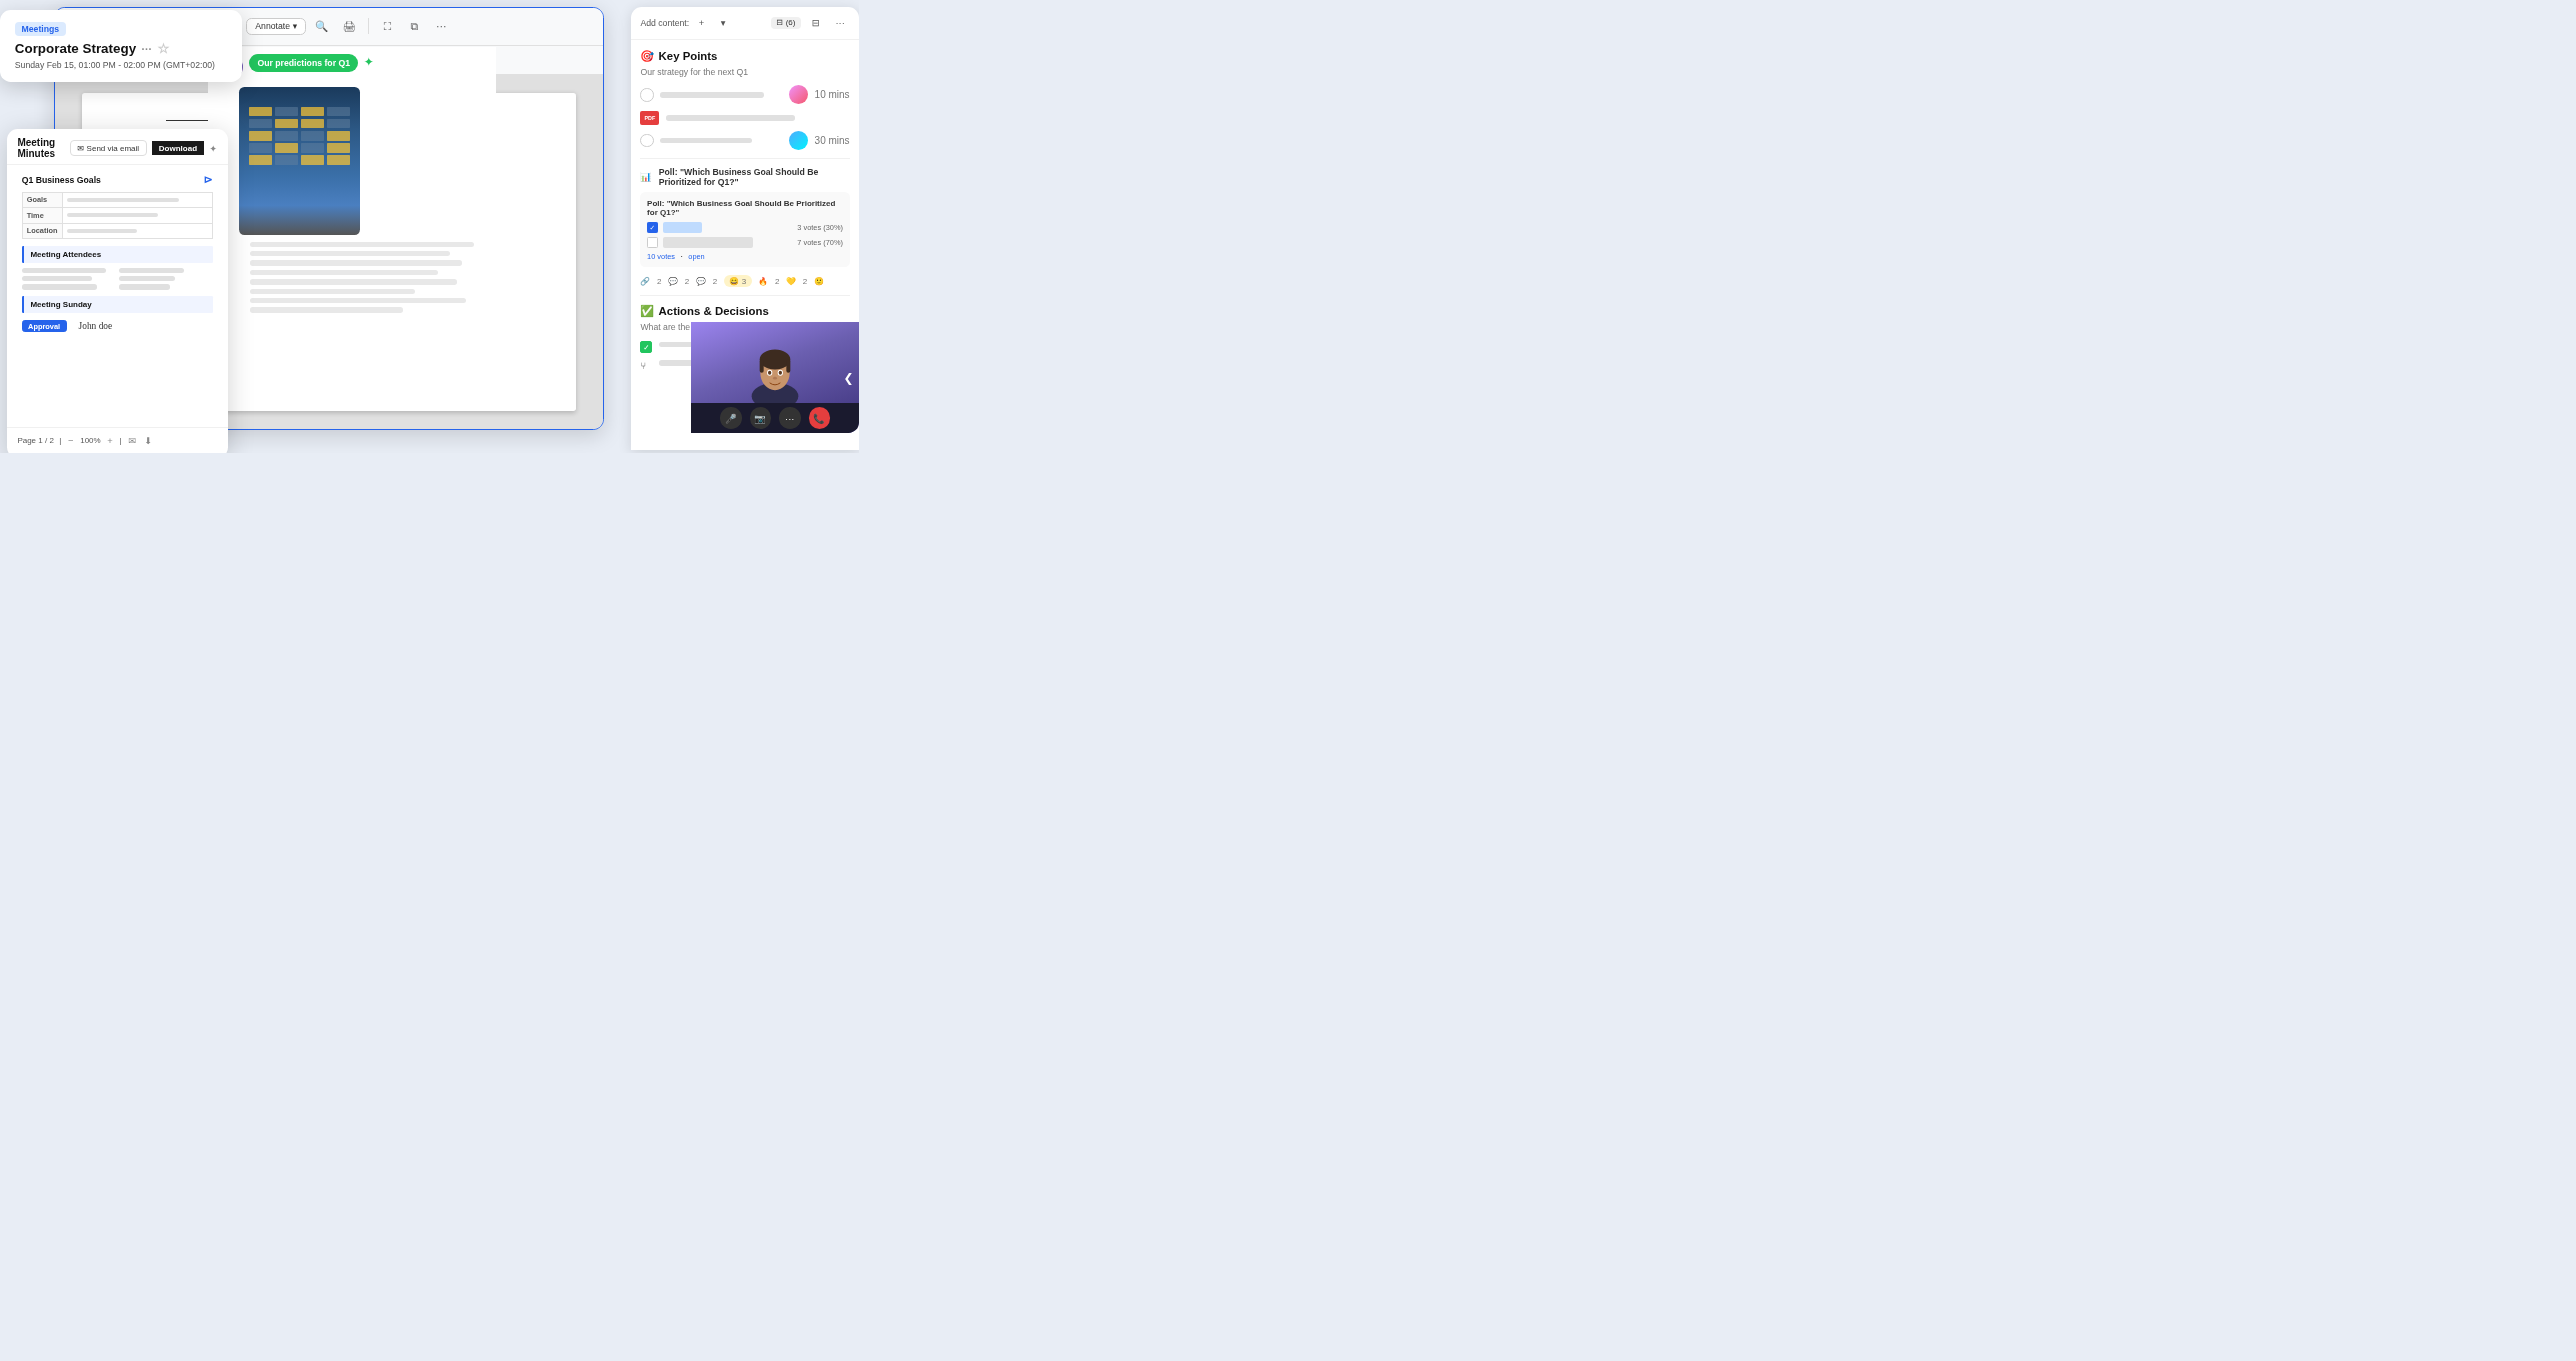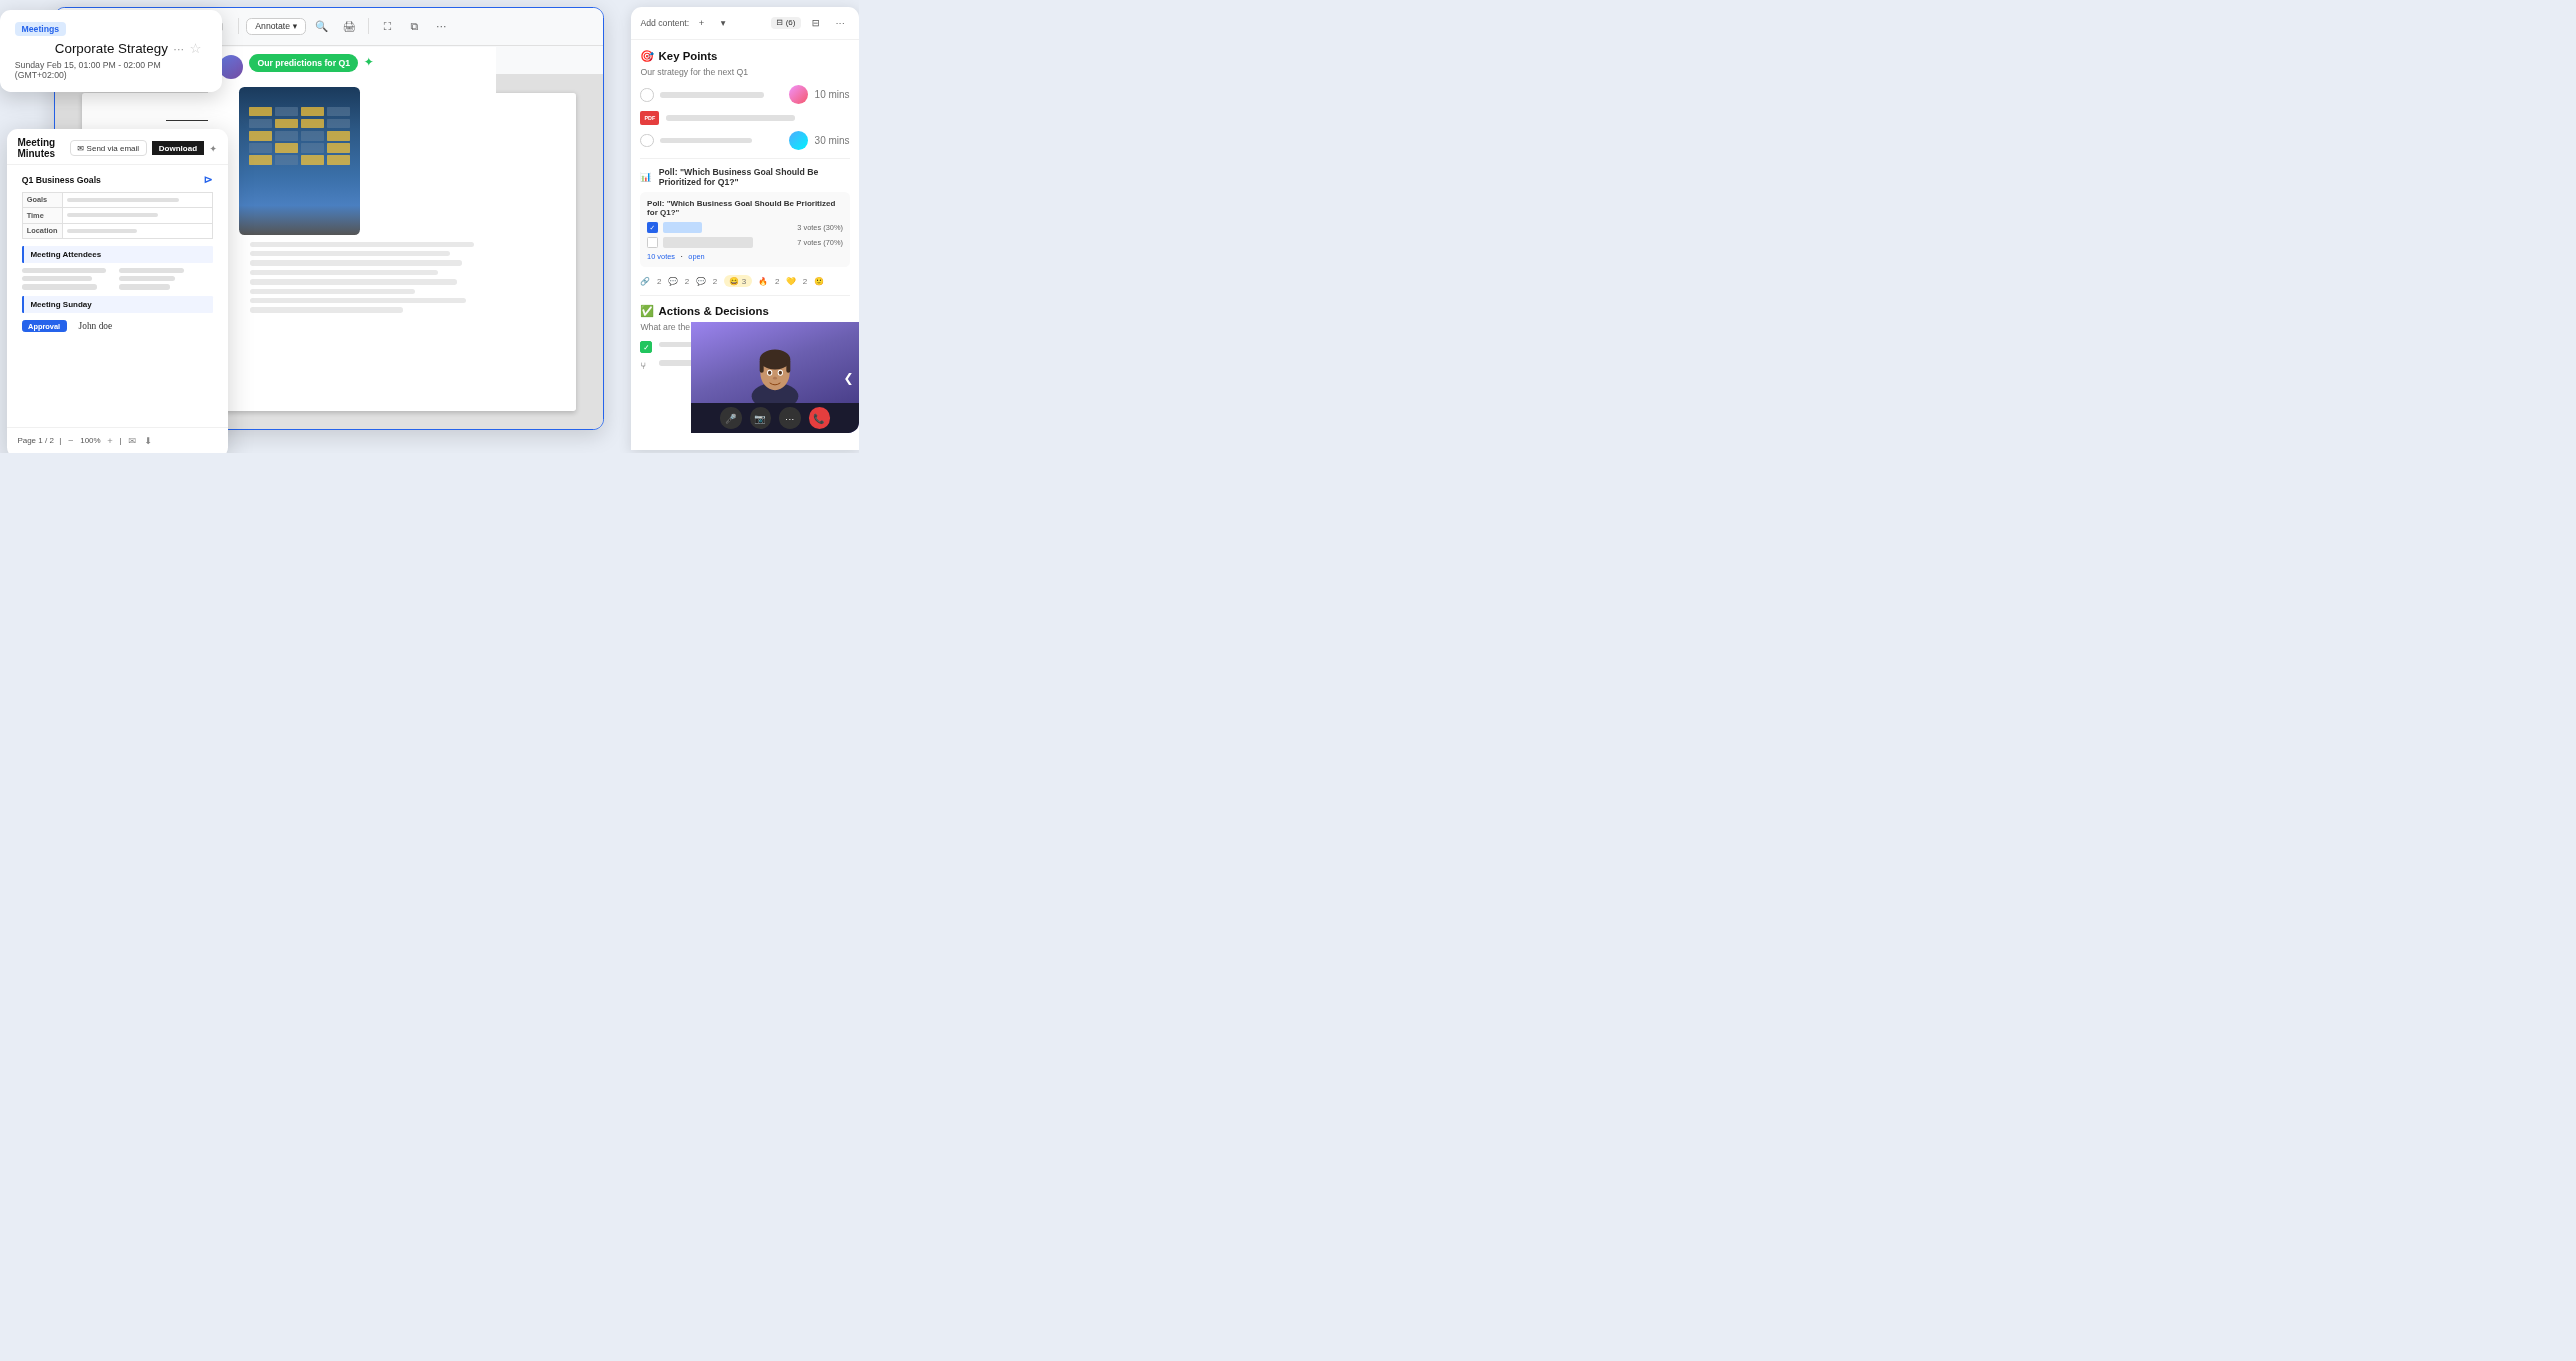--- a/index.html
+++ b/index.html
@@ -113,45 +113,44 @@
     }
 
     
     .meeting-card {
       position: absolute;
       top: 10px;
       left: 0px;
       background: #fff;
       border-radius: 10.7px;
       padding: 12px 14.8px;
-      width: 222px;
+      width: 242px;
       box-shadow: 0 5.4px 21.5px rgba(0,0,0,0.18);
       z-index: 10;
     }
 
     .meeting-tag {
       background: #dbeafe;
       color: #2563eb;
       font-size: 8.7px;
       font-weight: 600;
       padding: 2px 6.7px;
       border-radius: 4px;
       display: inline-block;
       margin-bottom: 5.4px;
     }
 
     .meeting-title {
       font-size: 13.4px;
-      font-weight: 400;
+      font-weight: 700;
       color: #111;
       display: flex;
       align-items: center;
       gap: 5.4px;
       margin-bottom: 4px;
-      margin-left: 40px;
     }
 
     .meeting-title .dots {
       color: #888;
       font-size: 10.7px;
       cursor: pointer;
     }
 
     .meeting-title .star {
       color: #ccc;

